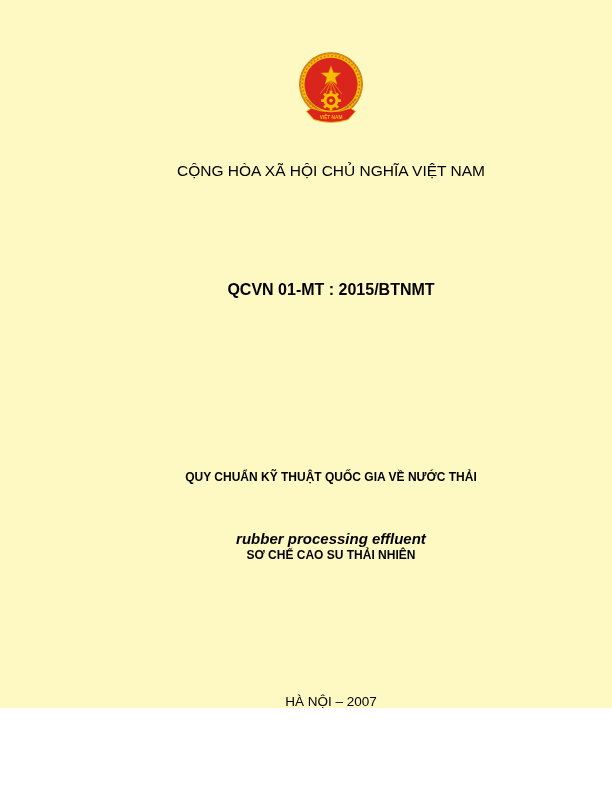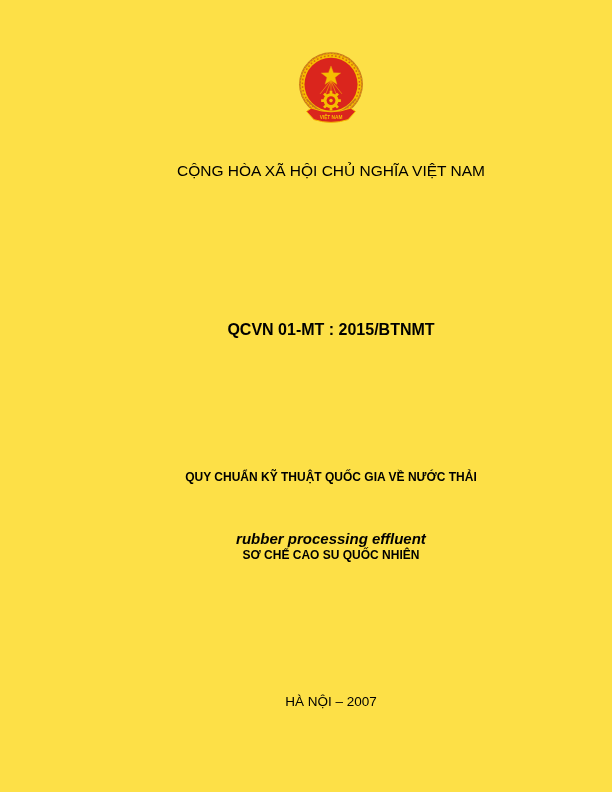--- a/index.html
+++ b/index.html
@@ -3,22 +3,22 @@
 <meta charset="utf-8">
 <style>
   html, body {
     margin: 0;
     padding: 0;
     background: #ffffff;
   }
   .page {
     position: relative;
     width: 612px;
-    height: 792px;
-    background: #fde047;
+    height: 708px;
+    background: #fef9c3;
     overflow: hidden;
     font-family: "Liberation Sans", "DejaVu Sans", sans-serif;
     color: #000000;
   }
   
   .cline {
     position: absolute;
     left: 50px;
     right: 0;
     text-align: center;
@@ -36,21 +36,20 @@
     top: 161px;
     font-size: 15.5px;
     line-height: 20px;
     font-weight: normal;
   }
   .reg-code {
     top: 279px;
     font-size: 16px;
     line-height: 22px;
     font-weight: bold;
-    margin-top: 40px;
   }
   .series-title {
     top: 354px;
     font-size: 16px;
     line-height: 22px;
     font-weight: bold;
     color: #ff0000;
   }
   .title-vi {
     top: 412px;
@@ -122,21 +121,21 @@
     </svg>
   </div>
 
   <div class="cline motto">CỘNG HÒA XÃ HỘI CHỦ NGHĨA VIỆT NAM</div>
 
   <div class="cline reg-code">QCVN 01-MT : 2015/BTNMT</div>
 
 
   <div class="cline title-vi">
     <div>QUY CHUẨN KỸ THUẬT QUỐC GIA VỀ NƯỚC THẢI</div>
-    <div>SƠ CHẾ CAO SU QUỐC NHIÊN</div>
+    <div>SƠ CHẾ CAO SU THẢI NHIÊN</div>
   </div>
 
   <div class="cline title-en">
     <div>rubber processing effluent</div>
   </div>
 
   <div class="cline footer-line">HÀ NỘI – 2007</div>
 
 </div>
 

